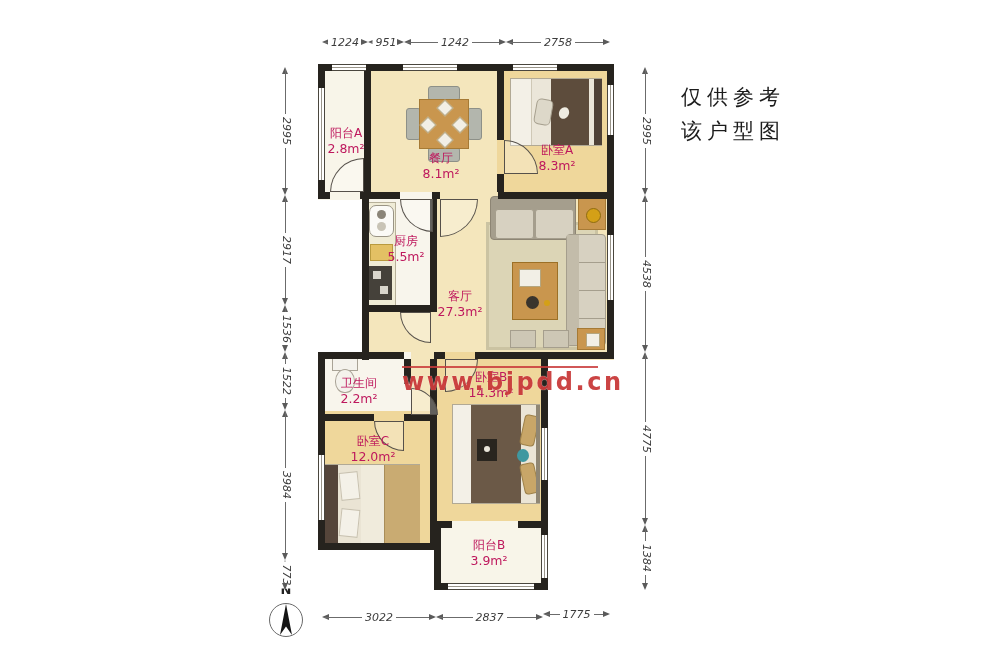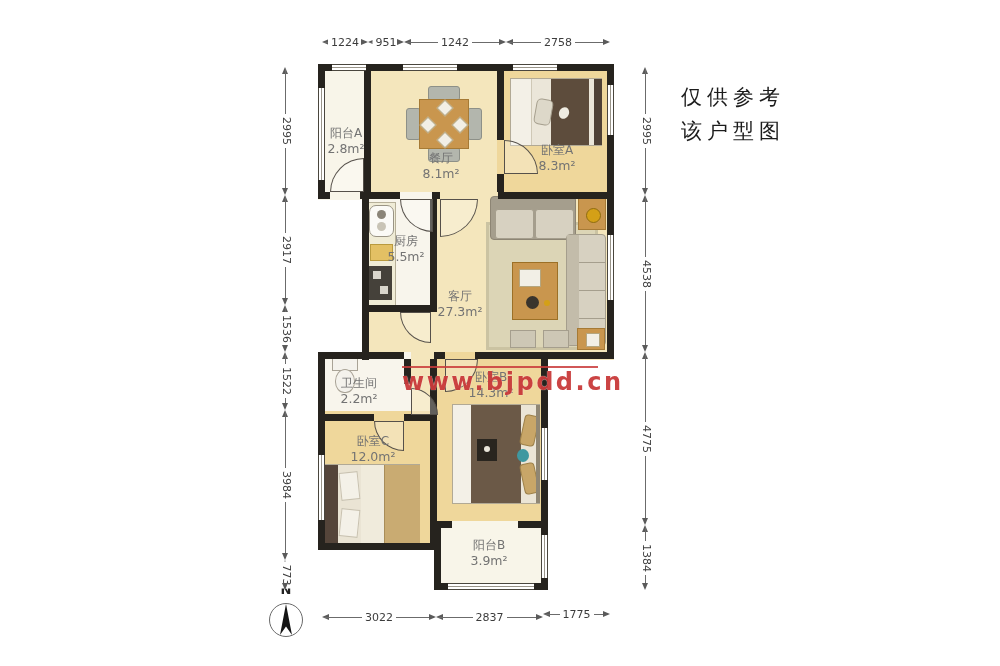--- a/index.html
+++ b/index.html
@@ -7,25 +7,25 @@
          font-family:"DejaVu Sans","Liberation Sans",sans-serif;}
   .abs{position:absolute;}
   .wall{position:absolute;background:#26231e;}
   .winh{position:absolute;height:7px;background:#ffffff;border-top:1.2px solid #4a463e;border-bottom:1.2px solid #4a463e;box-sizing:border-box;}
   .winh::after{content:"";position:absolute;left:0;right:0;top:2.4px;border-top:1px solid #9a958a;}
   .winv{position:absolute;width:7px;background:#ffffff;border-left:1.2px solid #4a463e;border-right:1.2px solid #4a463e;box-sizing:border-box;}
   .winv::after{content:"";position:absolute;top:0;bottom:0;left:2.4px;border-left:1px solid #9a958a;}
   .arc{position:absolute;border:1.6px solid #55504a;background:rgba(255,255,255,0.28);box-sizing:border-box;}
   .arc.tl{border-radius:100% 0 0 0;} .arc.tr{border-radius:0 100% 0 0;}
   .arc.br{border-radius:0 0 100% 0;} .arc.bl{border-radius:0 0 0 100%;}
-  .room-label{position:absolute;transform:translate(-50%,-50%);text-align:center;color:#737373;
+  .room-label{position:absolute;transform:translate(-50%,-50%);text-align:center;color:#be185d;
               font-size:12px;line-height:15px;white-space:nowrap;}
   .room-label .area{font-size:12.5px;}
   .furn{position:absolute;box-sizing:border-box;}
-  .dim{position:absolute;}
+  .dim{position:absolute;font-style:italic;}
   .dim .ln{position:absolute;}
   .dim-h{height:13px;}
   .dim-h .ln{left:2px;right:2px;top:6px;border-top:1px solid #6b6b6b;}
   .dim-h::before{content:"";position:absolute;left:0;top:3px;width:0;height:0;
     border-top:3.5px solid transparent;border-bottom:3.5px solid transparent;border-right:7px solid #5a5a5a;}
   .dim-h::after{content:"";position:absolute;right:0;top:3px;width:0;height:0;
     border-top:3.5px solid transparent;border-bottom:3.5px solid transparent;border-left:7px solid #5a5a5a;}
   .dim-v{width:13px;}
   .dim-v .ln{top:2px;bottom:2px;left:6px;border-left:1px solid #6b6b6b;}
   .dim-v::before{content:"";position:absolute;top:0;left:3px;width:0;height:0;

